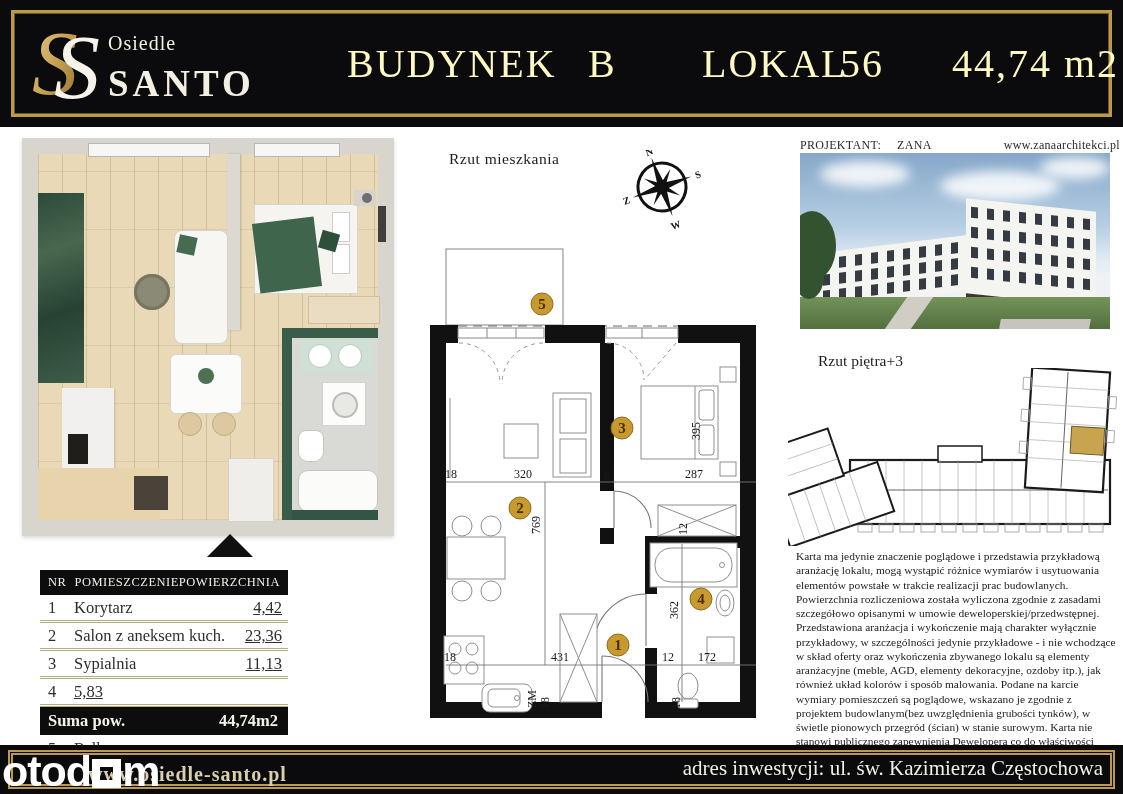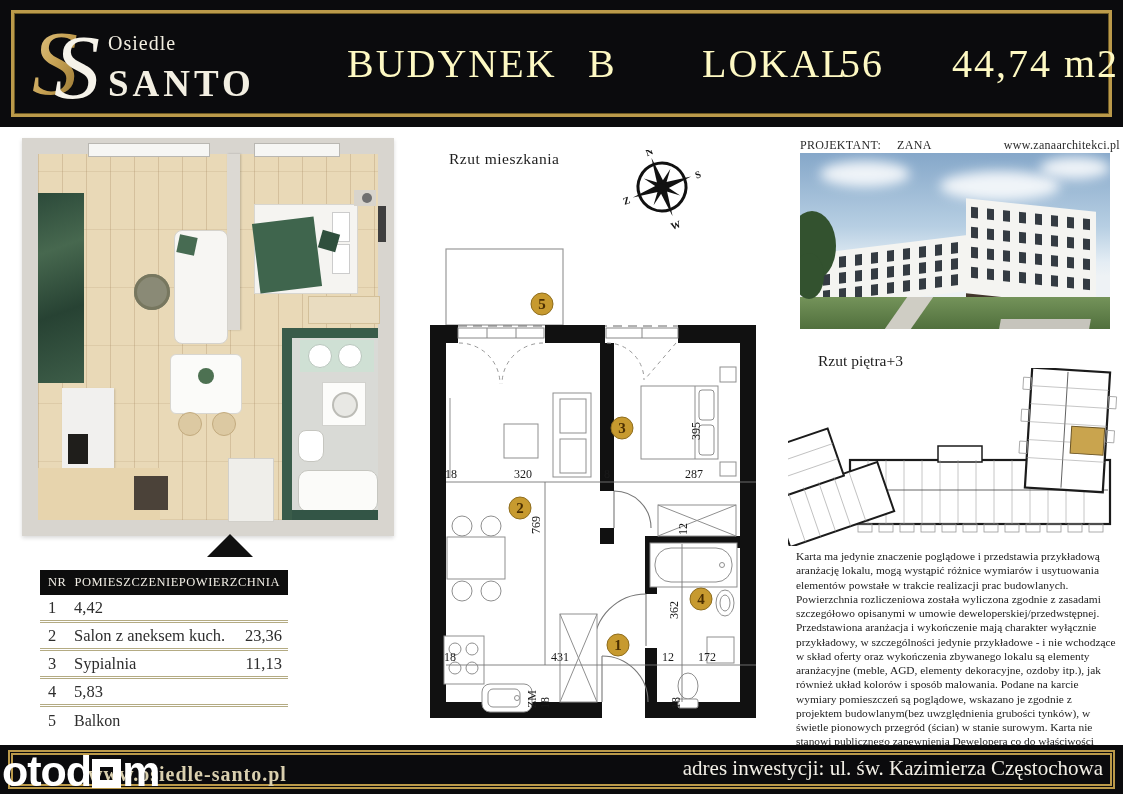--- a/index.html
+++ b/index.html
@@ -36,21 +36,21 @@
                           repeating-linear-gradient(0deg,rgba(160,128,88,.16) 0 1px,transparent 1px 58px);}
   .f{position:absolute;}
 
   
   .rtable{position:absolute;left:40px;top:570px;width:248px;font-family:"Liberation Serif",serif;}
   .rt-head{display:flex;background:#0d0d0d;color:#f2efe6;font-size:12.5px;letter-spacing:.5px;
            padding:5px 8px;align-items:baseline;}
   .rt-head .c-nr{width:30px;} .rt-head .c-room{flex:1;text-align:right;} .rt-head .c-area{text-align:left;}
   .rt-row{display:flex;font-size:16.5px;color:#2e2e2e;padding:3px 6px 2px 8px;
           border-bottom:3px double #b4ab83;align-items:baseline;}
-  .rt-row .c-nr{width:26px;} .rt-row .c-room{flex:1;} .rt-row .c-area{text-align:left;}
+  .rt-row .c-nr{width:26px;} .rt-row .c-room{flex:1;} .rt-row .c-area{text-align:left;text-decoration:underline;}
   .rt-total{display:flex;justify-content:space-between;background:#0d0d0d;color:#f5f2e8;
             font-size:16.5px;font-weight:bold;padding:4px 10px 4px 8px;}
   .rt-extra{display:flex;font-size:16px;color:#2e2e2e;padding:5px 6px 2px 8px;}
   .rt-extra .c-nr{width:26px;}
 
   
   .plan-title{position:absolute;left:449px;top:150px;font-size:15.5px;color:#1d1d1d;letter-spacing:.5px;}
   .plan-svg{position:absolute;left:420px;top:150px;}
 
   
@@ -159,35 +159,40 @@
   <div class="tri"></div>
 
   <div class="rtable">
     <div class="rt-head">
       <div class="c-nr">NR</div>
       <div class="c-room">POMIESZCZENIE</div>
       <div class="c-area">POWIERZCHNIA</div>
     </div>
     <div class="rt-row">
       <div class="c-nr">1</div>
+      <div class="c-room">Korytarz</div>
       <div class="c-area">4,42</div>
     </div>
     <div class="rt-row">
       <div class="c-nr">2</div>
       <div class="c-room">Salon z aneksem kuch.</div>
       <div class="c-area">23,36</div>
     </div>
     <div class="rt-row">
       <div class="c-nr">3</div>
       <div class="c-room">Sypialnia</div>
       <div class="c-area">11,13</div>
     </div>
     <div class="rt-row">
       <div class="c-nr">4</div>
       <div class="c-area">5,83</div>
+    </div>
+    <div class="rt-total">
+      <div>Suma pow.</div>
+      <div>44,74m2</div>
     </div>
     <div class="rt-extra">
       <div class="c-nr">5</div>
       <div>Balkon</div>
     </div>
   </div>
 
   <div class="plan-title">Rzut mieszkania</div>
   <svg class="plan-svg" width="345" height="582" viewBox="420 150 345 582">
 

